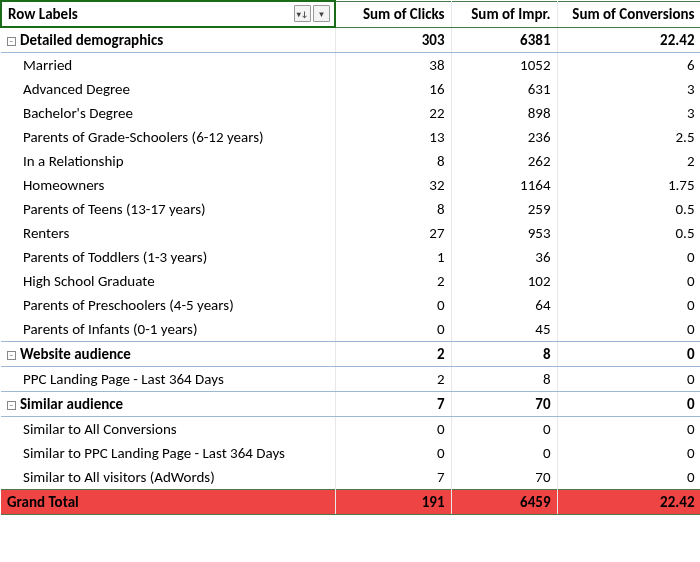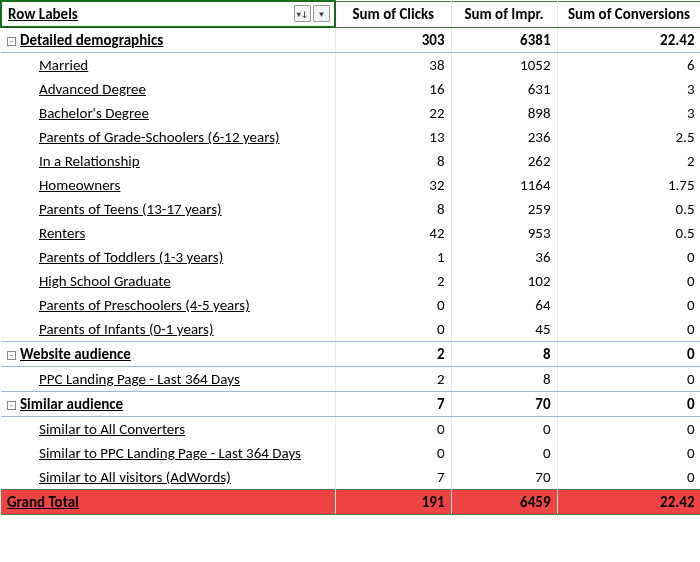--- a/index.html
+++ b/index.html
@@ -22,25 +22,24 @@
     text-align: right;
     border-right: 1px solid #e8e8e8;
     white-space: nowrap;
     overflow: hidden;
     height: 24px;
     line-height: 18px;
   }
   td:first-child, th:first-child {
     text-align: left;
     overflow: hidden;
-    text-decoration: underline;
   }
   thead th {
     font-weight: 700;
-    text-align: center;
+    text-align: right;
     border-top: 1px solid #4a7a4a;
     border-bottom: 1px solid #4a7a4a;
     background: #fff;
   }
   thead th:first-child {
     text-align: left;
     border: 2px solid #1a6b1a;
     position: relative;
   }
   .dropdown {
@@ -57,21 +56,21 @@
     background: #f4f4f4;
     display: inline-flex;
     align-items: center;
     justify-content: center;
     font-size: 8px;
     color: #444;
     border-radius: 1px;
   }
   .group td:first-child { font-weight: 700; }
   .group td { font-weight: 700; }
-  .child td:first-child { padding-left: 38px; font-weight: 400; }
+  .child td:first-child { padding-left: 22px; font-weight: 400; }
   .child td { font-weight: 400; }
   .expander {
     display: inline-block;
     width: 9px;
     height: 9px;
     border: 1px solid #888;
     font-size: 8px;
     line-height: 7px;
     text-align: center;
     margin-right: 4px;
@@ -161,21 +160,21 @@
         <td>1.75</td>
       </tr>
       <tr class="child">
         <td>Parents of Teens (13-17 years)</td>
         <td>8</td>
         <td>259</td>
         <td>0.5</td>
       </tr>
       <tr class="child">
         <td>Renters</td>
-        <td>42</td>
+        <td>27</td>
         <td>953</td>
         <td>0.5</td>
       </tr>
       <tr class="child">
         <td>Parents of Toddlers (1-3 years)</td>
         <td>1</td>
         <td>36</td>
         <td>0</td>
       </tr>
       <tr class="child">
@@ -208,21 +207,21 @@
         <td>8</td>
         <td>0</td>
       </tr>
       <tr class="group sep">
         <td><span class="expander">−</span><span>Similar audience</span></td>
         <td>7</td>
         <td>70</td>
         <td>0</td>
       </tr>
       <tr class="child">
-        <td>Similar to All Converters</td>
+        <td>Similar to All Conversions</td>
         <td>0</td>
         <td>0</td>
         <td>0</td>
       </tr>
       <tr class="child">
         <td>Similar to PPC Landing Page - Last 364 Days</td>
         <td>0</td>
         <td>0</td>
         <td>0</td>
       </tr>

